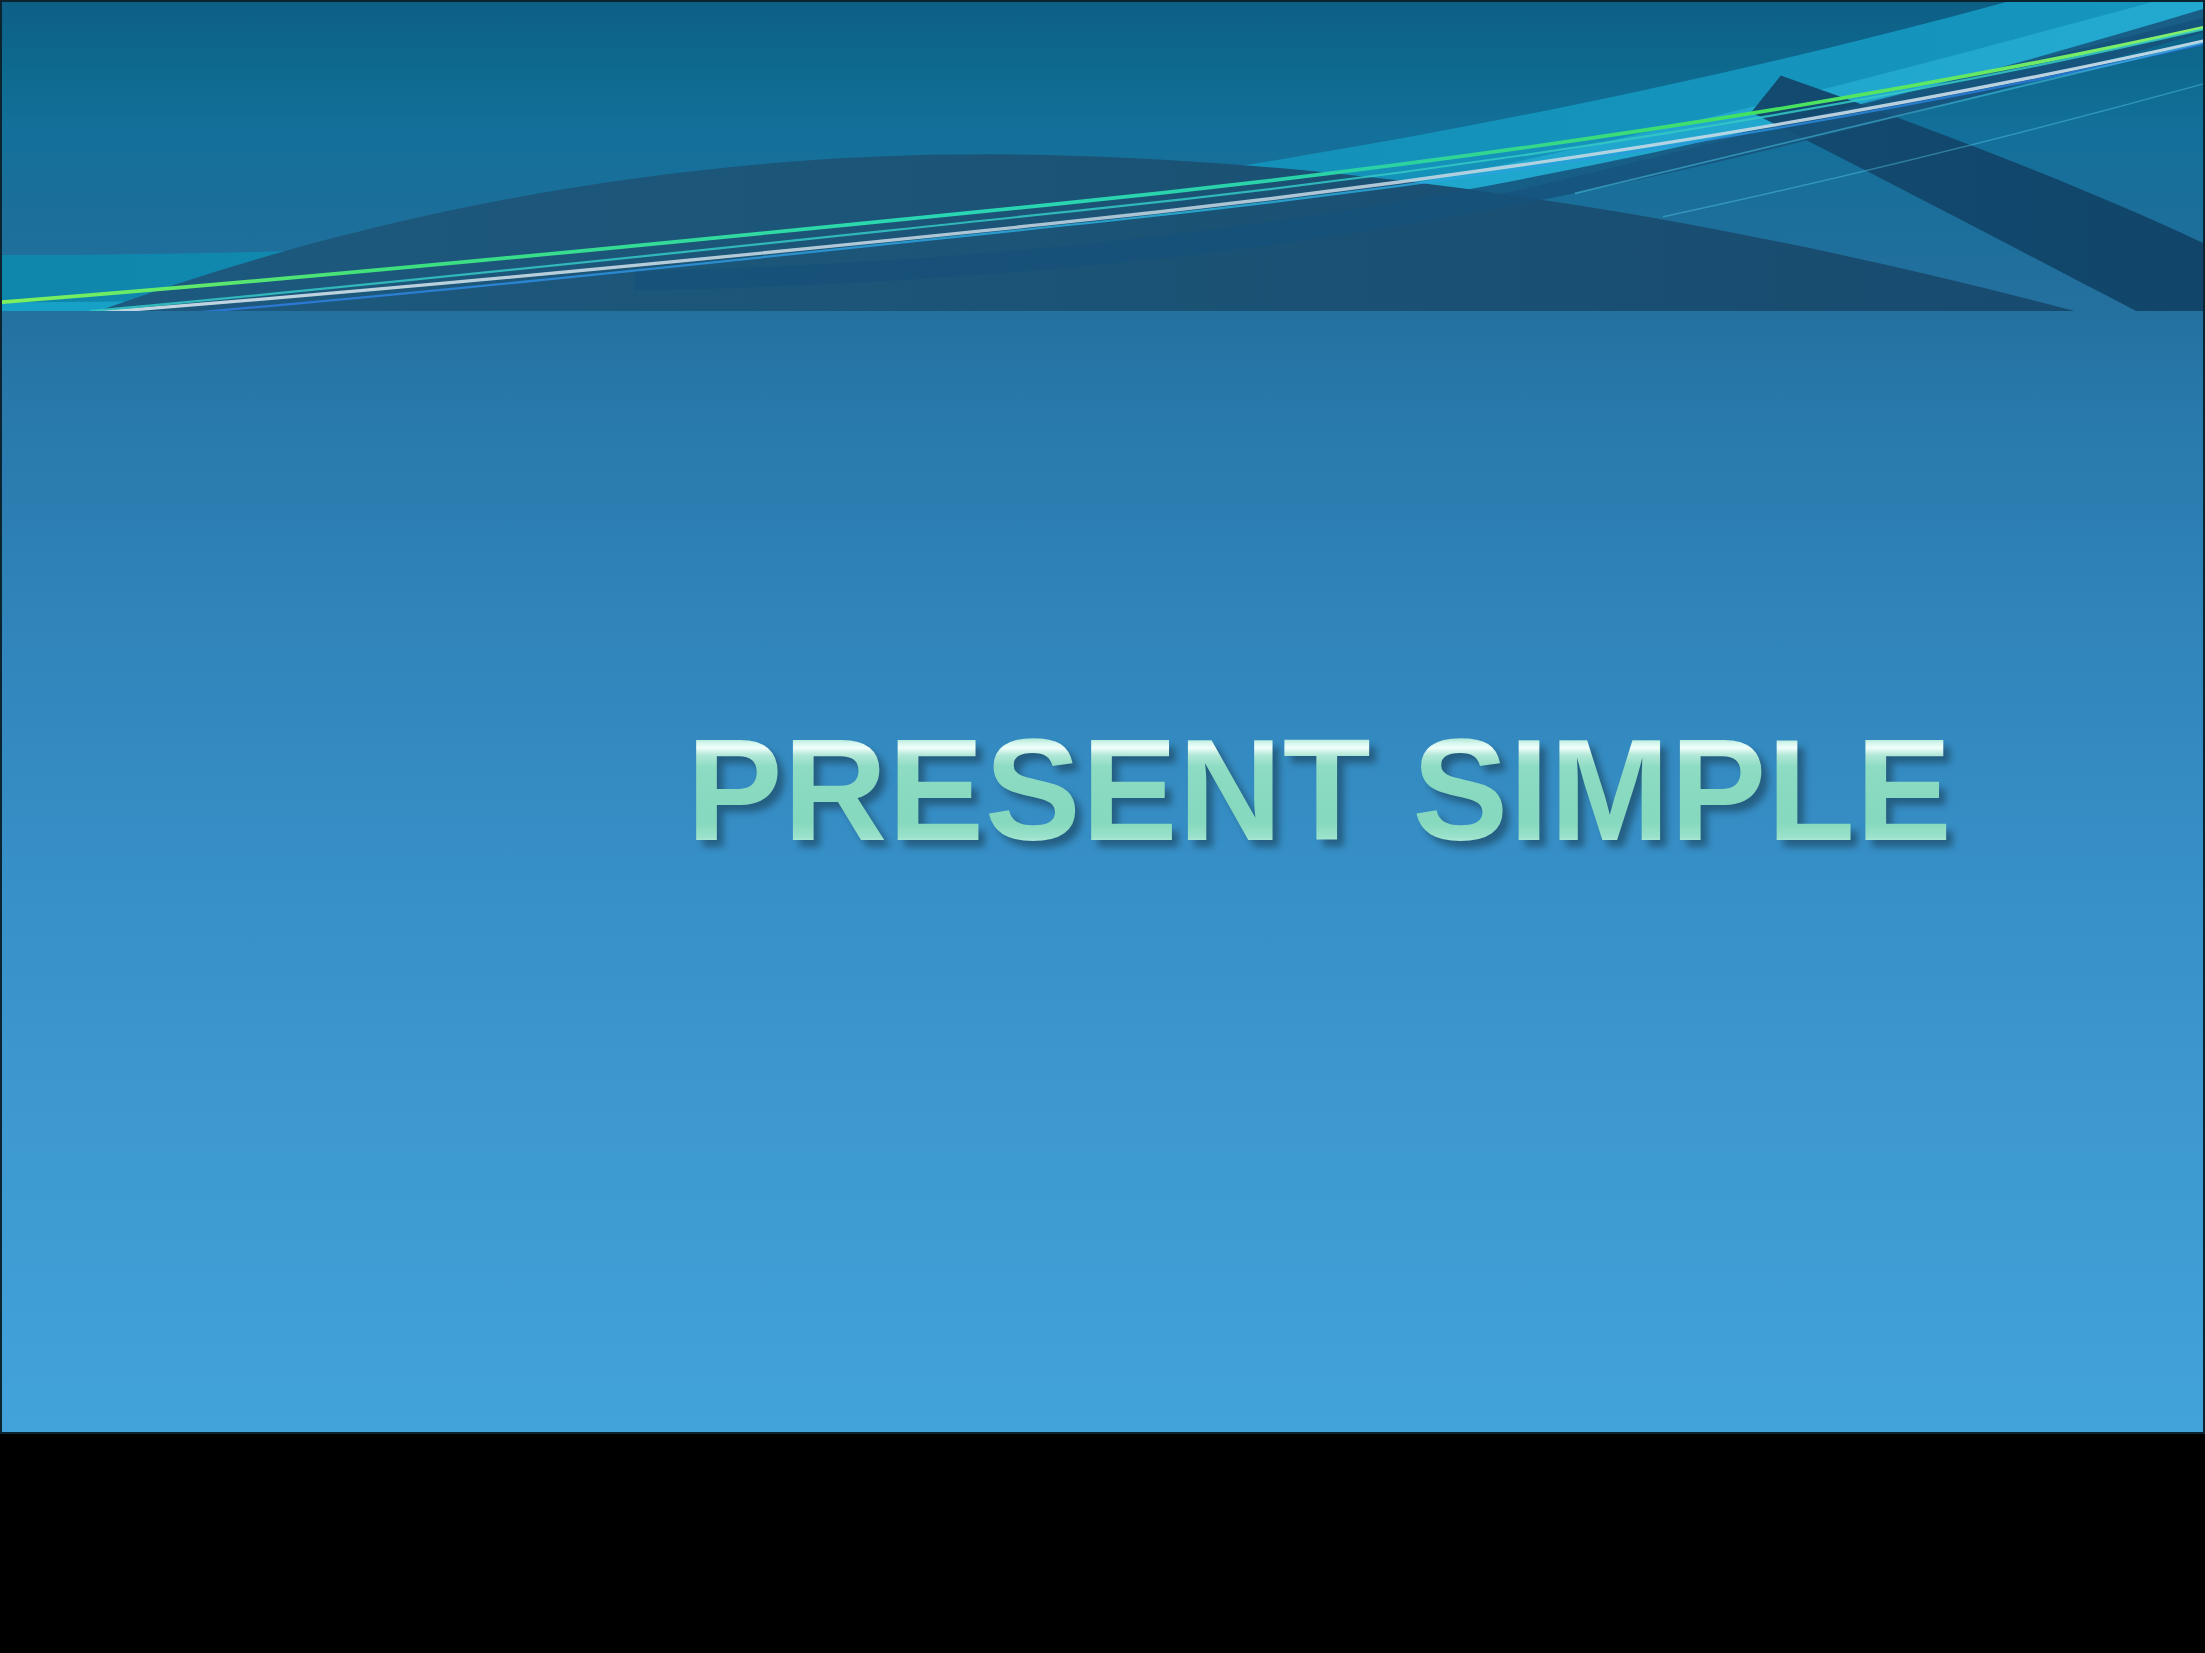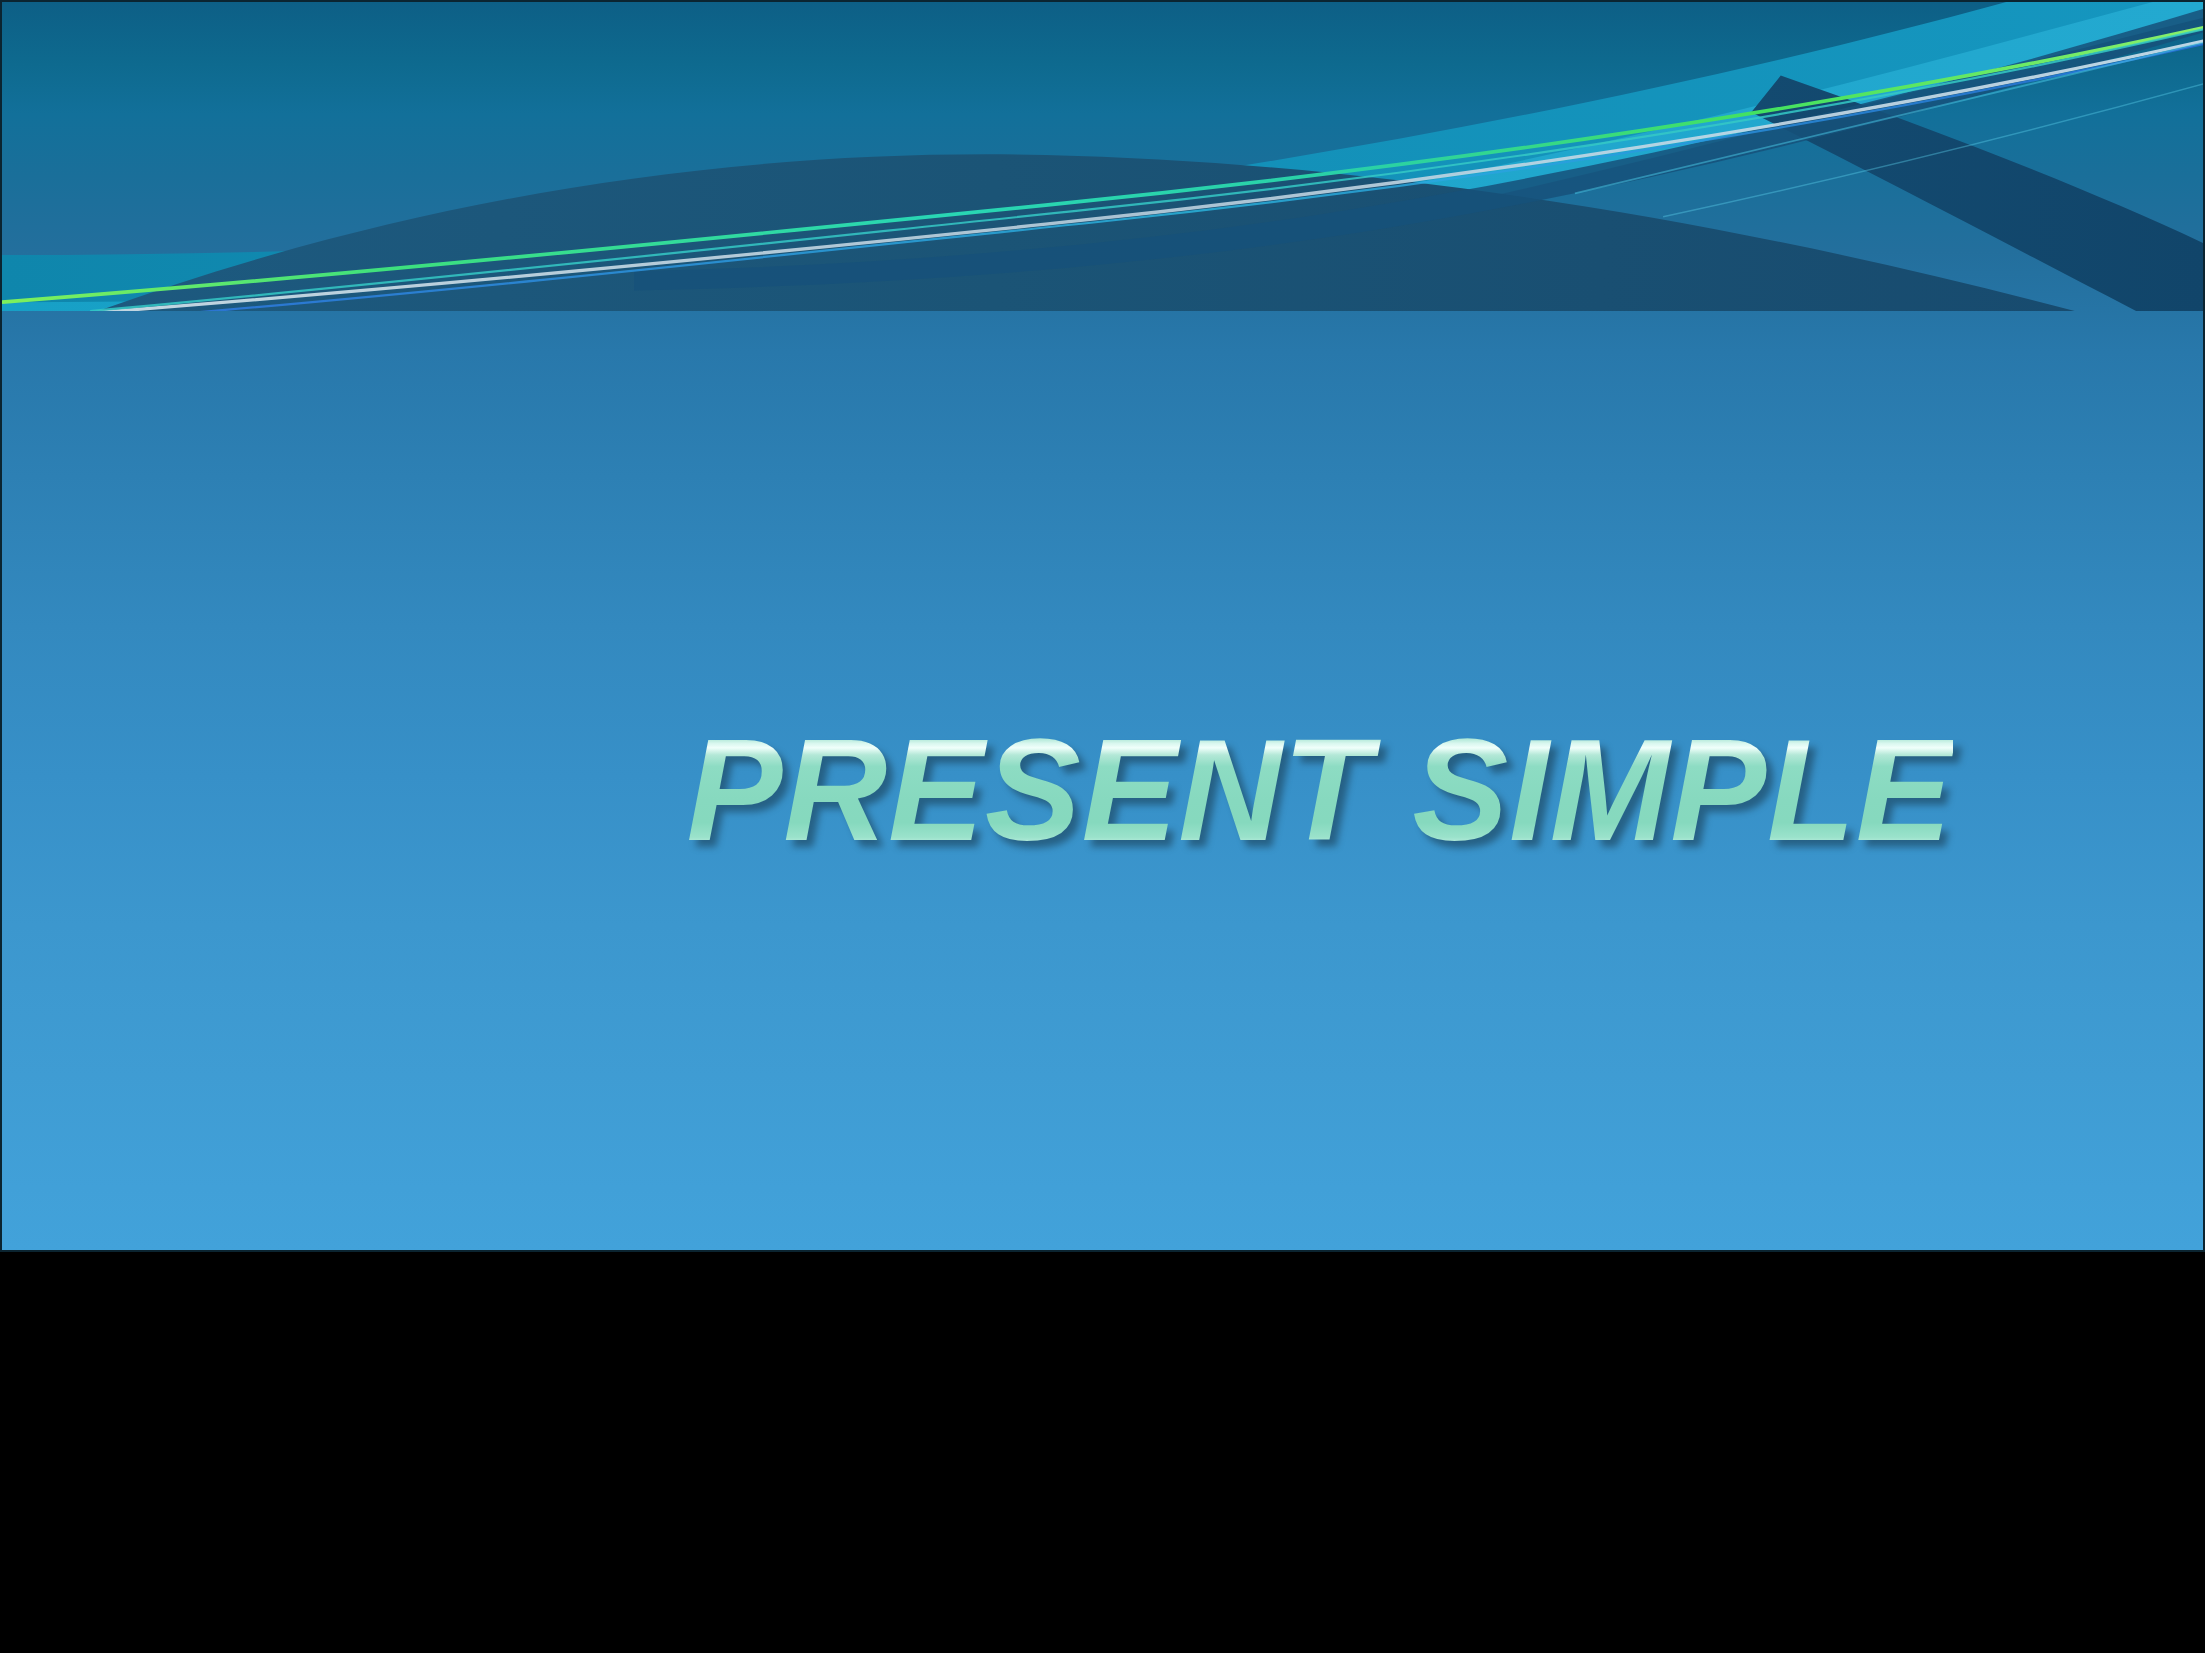--- a/index.html
+++ b/index.html
@@ -5,42 +5,41 @@
 <style>
   html, body {
     margin: 0;
     padding: 0;
     background: #000;
   }
 
   #slide {
     position: relative;
     width: 2205px;
-    height: 1252px;
+    height: 1434px;
     overflow: hidden;
     box-sizing: border-box;
     border: 2.9px solid #0b2430;
     background: linear-gradient(
         180deg,
         #0d5f86 0%,
         #0e6a8f 5%,
         #12709a 9%,
         #1a6f9a 14%,
         #236f9d 20%,
         #2878ab 28%,
         #2d80b4 38%,
         #3389bf 50%,
         #3790c8 62%,
         #3c97ce 74%,
         #3f9cd3 86%,
         #41a0d8 95%,
         #42a2da 100%
     );
     font-family: "Liberation Sans", sans-serif;
-    font-style: italic;
   }
 
   
   #wave-art {
     position: absolute;
     left: 0;
     top: 0;
     width: 2205px;
     height: 309px;
     pointer-events: none;

